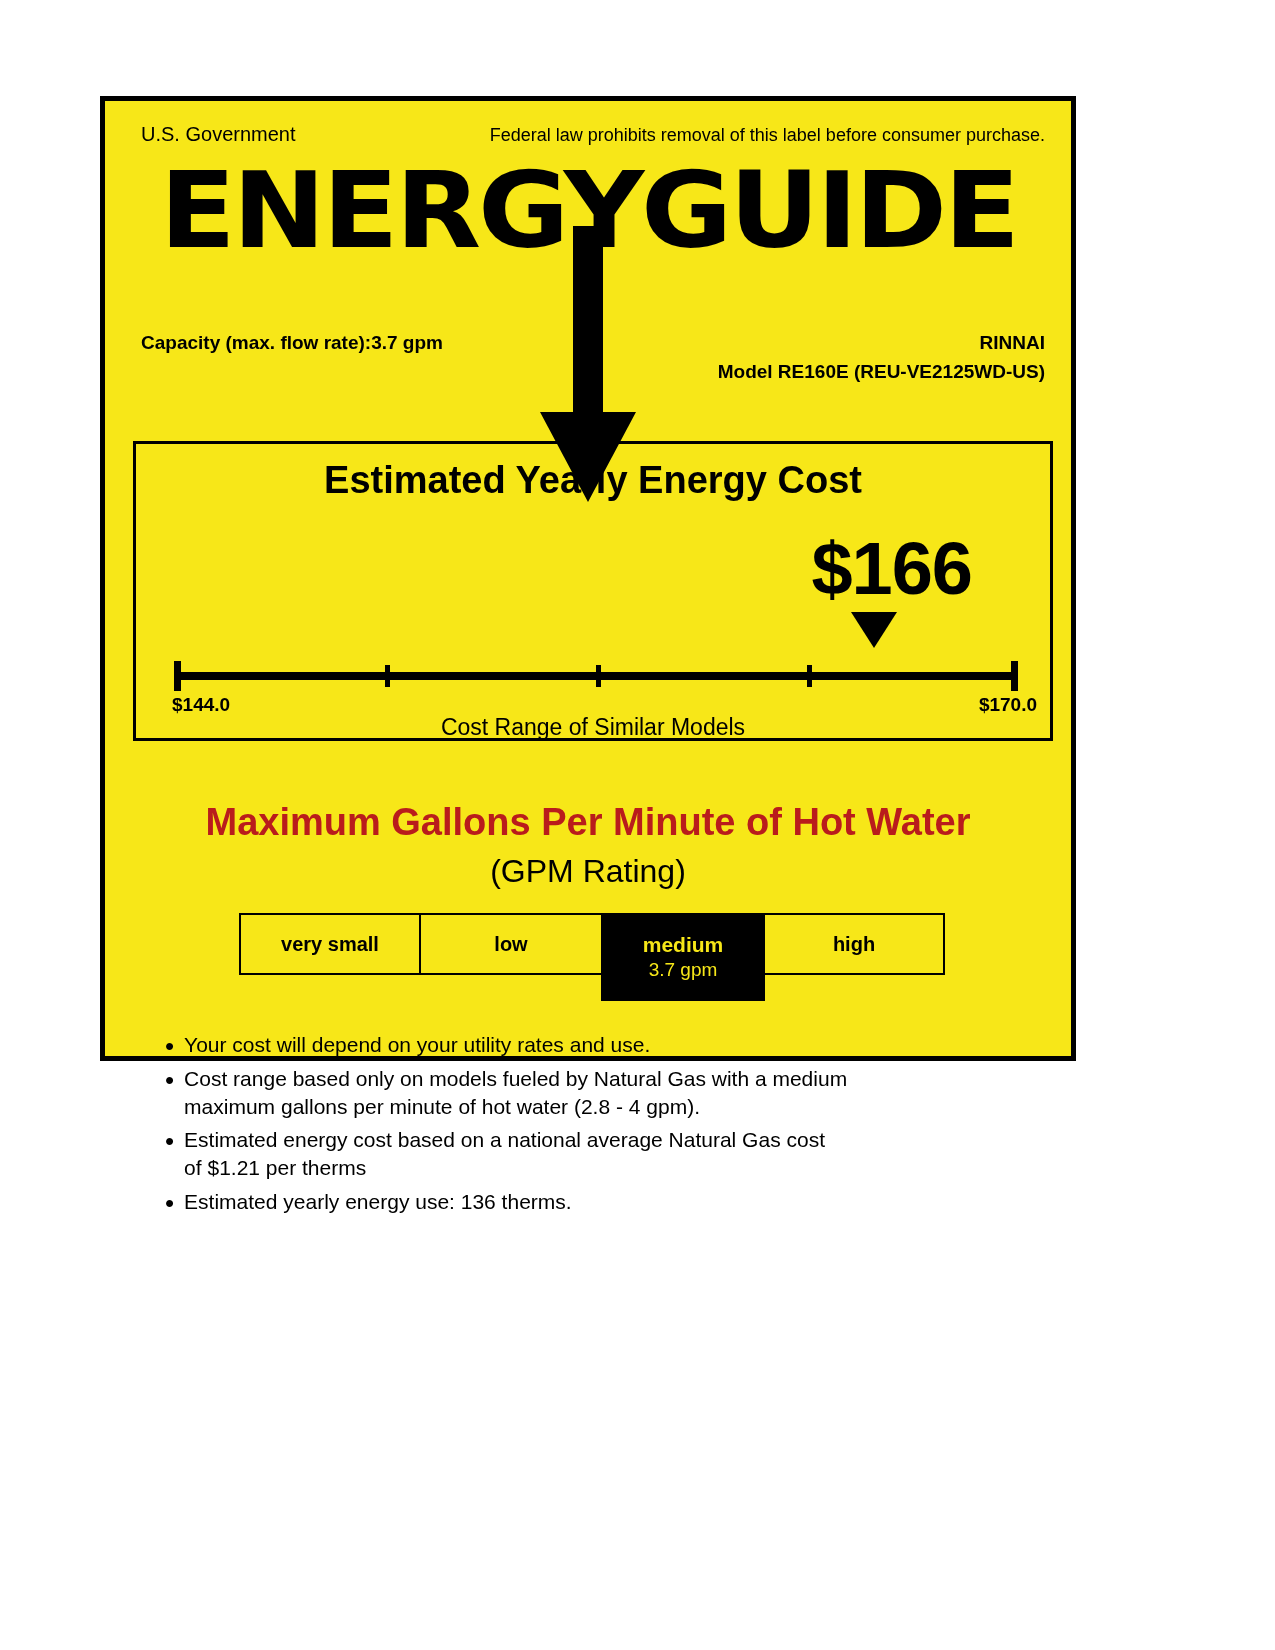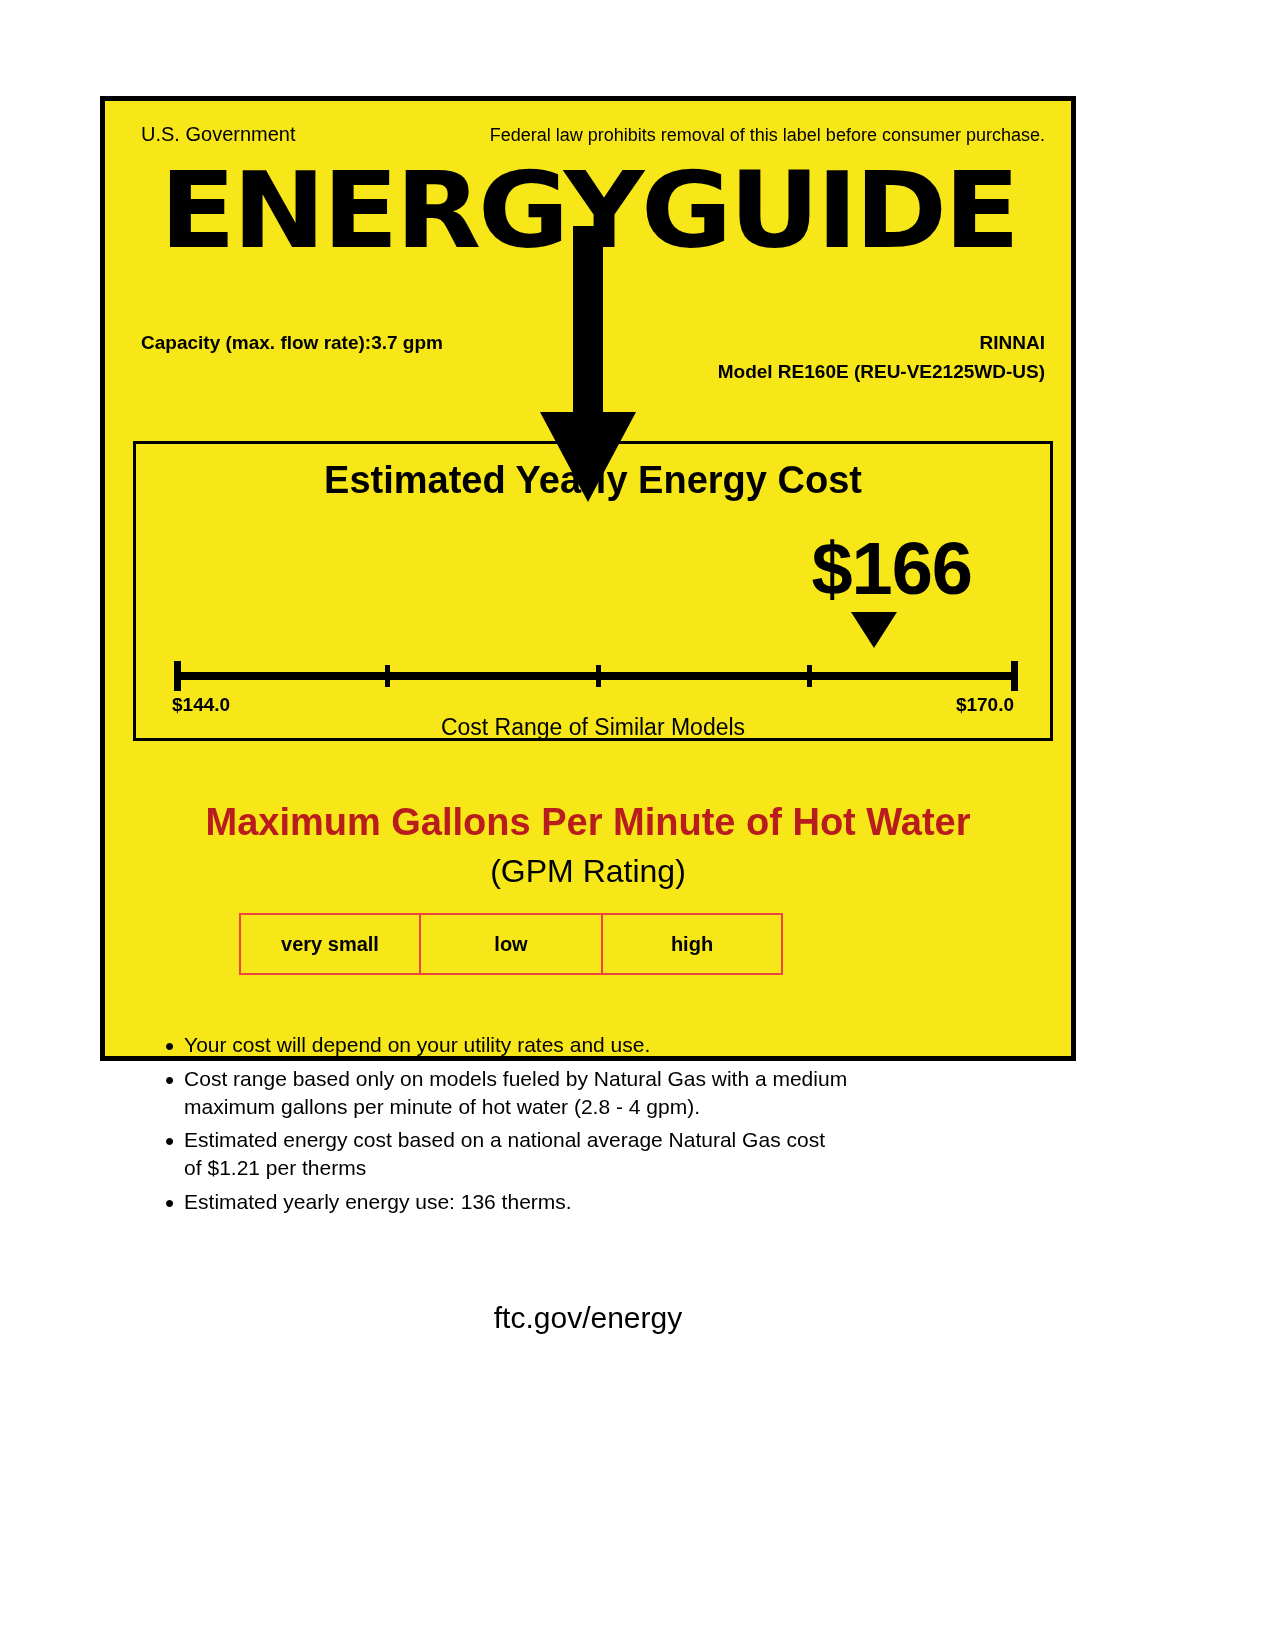--- a/index.html
+++ b/index.html
@@ -137,20 +137,21 @@
     letter-spacing: -1px;
   }
 
   
   .scale-wrap {
     position: absolute;
     left: 0;
     top: 168px;
     width: 100%;
     height: 110px;
+    padding-left: 23px;
   }
   .scale-pointer {
     position: absolute;
     top: 0;
     left: 715px;
     width: 0;
     height: 0;
     border-left: 23px solid transparent;
     border-right: 23px solid transparent;
     border-top: 36px solid #000;
@@ -217,21 +218,21 @@
 
   .gpm-scale {
     position: absolute;
     top: 812px;
     left: 134px;
     width: 712px;
     display: flex;
     align-items: flex-start;
   }
   .gpm-cell {
-    border: 2px solid #ef4444;
+    border: 2px solid #000000;
     height: 62px;
     box-sizing: border-box;
     display: flex;
     align-items: center;
     justify-content: center;
     font-size: 20px;
     font-weight: bold;
     color: #000;
     background: #f7e718;
     margin-left: -2px;
@@ -331,20 +332,24 @@
 
     <div class="cost-range-caption">Cost Range of Similar Models</div>
   </div>
 
   <div class="gpm-title">Maximum Gallons Per Minute of Hot Water</div>
   <div class="gpm-subtitle">(GPM Rating)</div>
 
   <div class="gpm-scale">
     <div class="gpm-cell vsmall">very small</div>
     <div class="gpm-cell low">low</div>
+    <div class="gpm-cell selected">
+      <span class="sel-label">medium</span>
+      <span class="sel-value">3.7 gpm</span>
+    </div>
     <div class="gpm-cell high">high</div>
   </div>
 
   <div class="notes">
     <div class="note">
       <span class="bullet">•</span>
       <span class="note-text">Your cost will depend on your utility rates and use.</span>
     </div>
     <div class="note">
       <span class="bullet">•</span>
@@ -355,14 +360,13 @@
       <span class="bullet">•</span>
       <span class="note-text">Estimated energy cost based on a national average Natural Gas cost
   of $1.21 per therms</span>
     </div>
     <div class="note">
       <span class="bullet">•</span>
       <span class="note-text">Estimated yearly energy use: 136 therms.</span>
     </div>
   </div>
 
-  <div class="footer-url">ftc.gov/energy</div>
 </div>
 
 </body></html>

